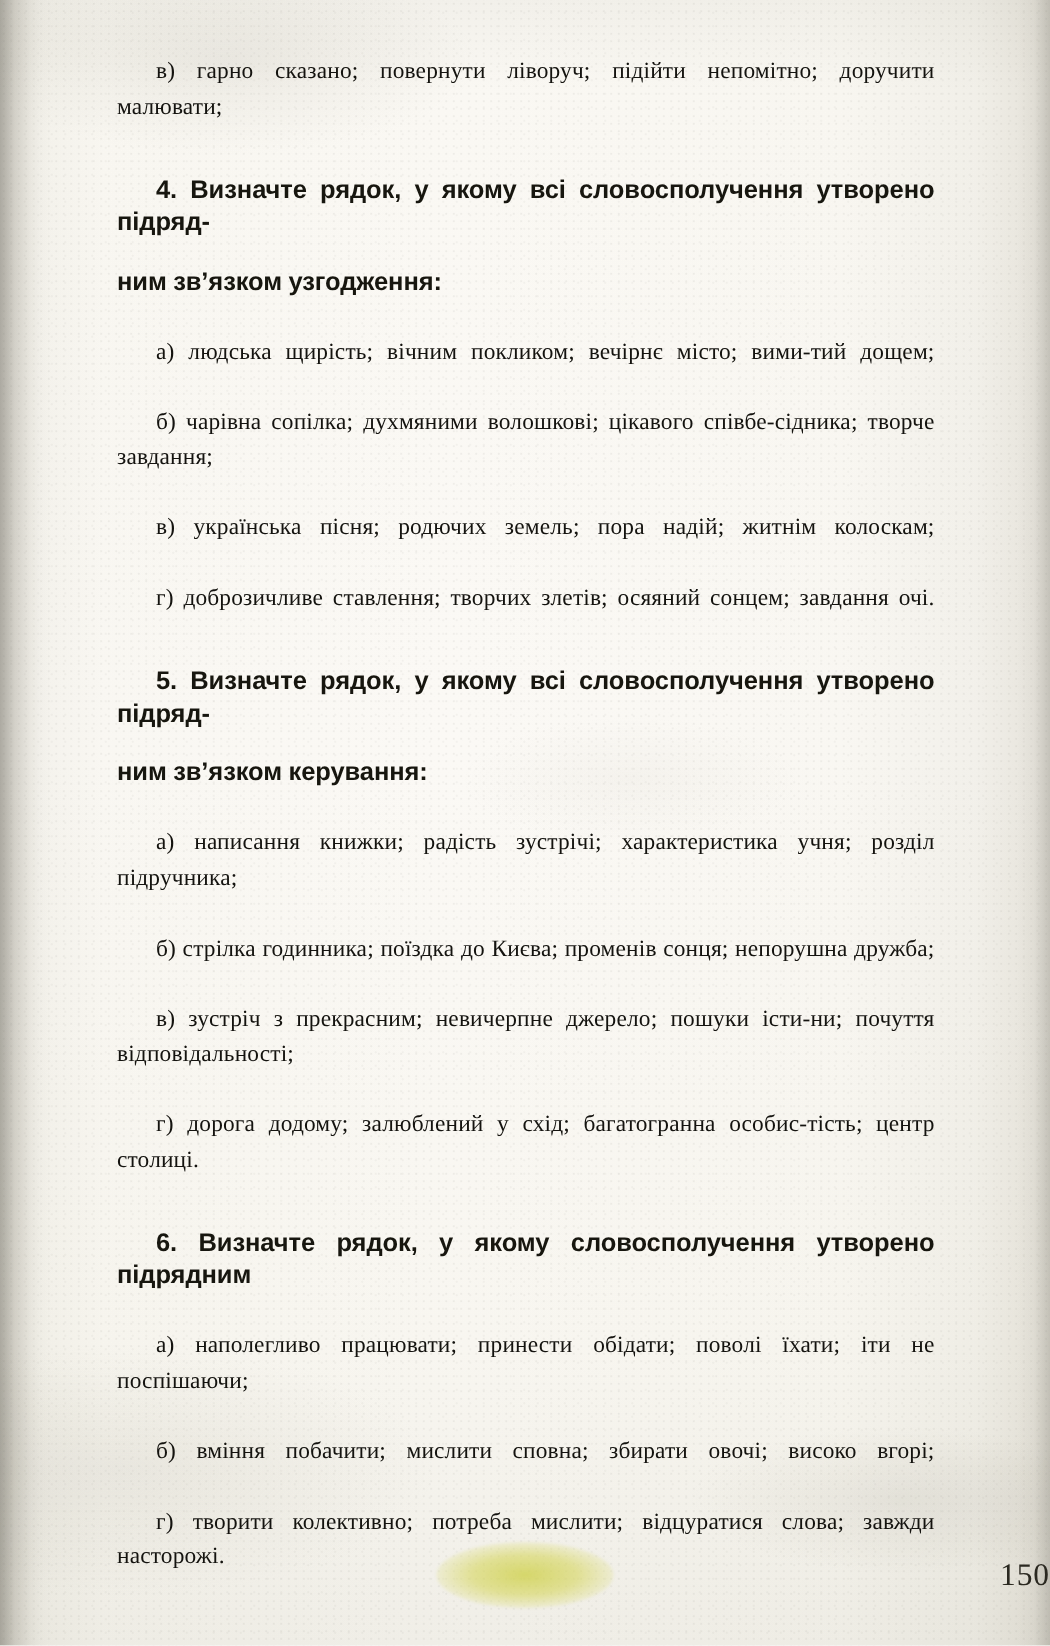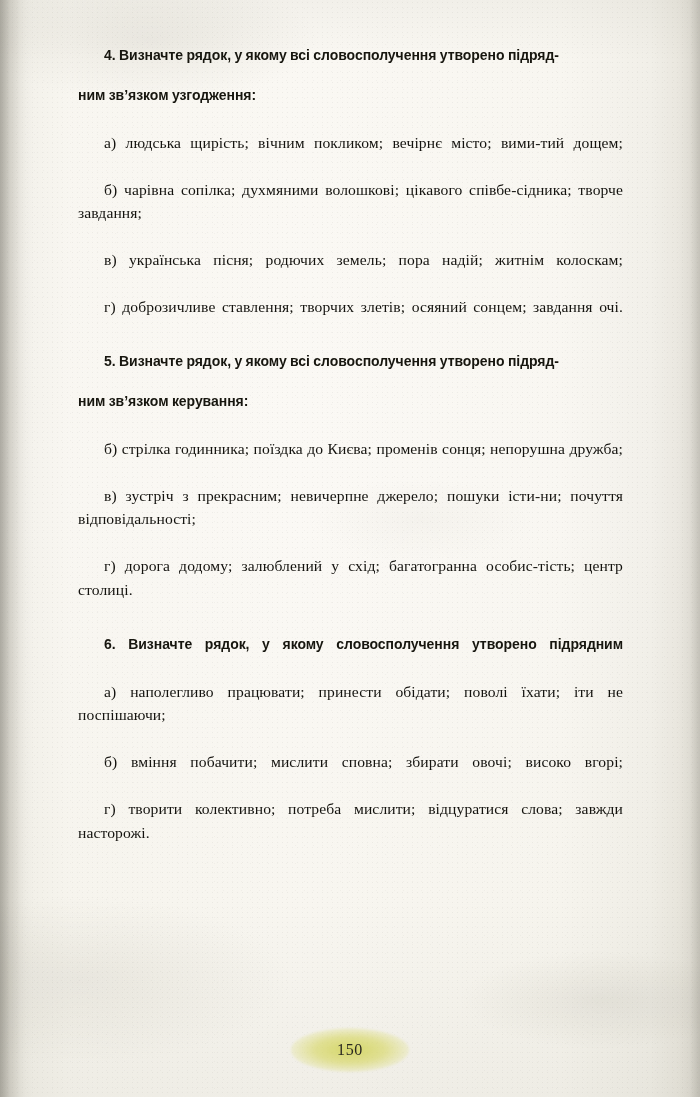--- a/index.html
+++ b/index.html
@@ -95,21 +95,21 @@
   }
   .body-para.last::after {
     content: "";
     display: inline-block;
     width: 100%;
   }
 
   .heading {
     font-family: "Liberation Sans", sans-serif;
     font-weight: bold;
-    font-size: 14px;
+    font-size: 17px;
     line-height: 21.5px;
     text-indent: 26px;
     letter-spacing: -0.05px;
     margin-top: 9px;
     margin-bottom: 3px;
     text-align: justify;
     word-spacing: -0.4px;
     color: #17160f;
   }
   .heading::after {
@@ -147,23 +147,23 @@
         rgba(214,214,96,.62) 42%,
         rgba(226,226,150,.34) 68%,
         rgba(235,235,190,.08) 88%,
         rgba(255,255,255,0) 100%);
     filter: blur(1.1px);
   }
   #folio-num {
     position: absolute;
     left: 0; right: 0; top: 50%;
     transform: translateY(-50%);
-    text-align: center;
+    text-align: right;
     font-family: "Liberation Serif", serif;
-    font-size: 16px;
+    font-size: 21px;
     letter-spacing: .6px;
     color: #2a2820;
     filter: none;
   }
 
   
   #gutter {
     position: absolute;
     left: 0; top: 0;
     width: 34px; height: 100%;
@@ -190,31 +190,33 @@
 </head>
 <body>
 
 <div id="page">
 
   <div id="gutter"></div>
   <div id="edge-right"></div>
 
   <div id="content">
 
+    <p class="para body-para last">в) гарно сказано; повернути ліворуч; підійти непомітно; доручити малювати;</p>
 
     <div>
       <p class="heading"><span>4. Визначте рядок, у якому всі словосполучення утворено підряд-</span><span class="hl2">ним зв’язком узгодження:</span></p>
       <p class="para body-para opt last">а) людська щирість; вічним покликом; вечірнє місто; вими-тий дощем;</p>
       <p class="para body-para opt last">б) чарівна сопілка; духмяними волошкові; цікавого співбе-сідника; творче завдання;</p>
       <p class="para body-para opt last">в) українська пісня; родючих земель; пора надій; житнім колоскам;</p>
       <p class="para body-para opt last">г) доброзичливе ставлення; творчих злетів; осяяний сонцем; завдання очі.</p>
     </div>
 
     <div>
       <p class="heading"><span>5. Визначте рядок, у якому всі словосполучення утворено підряд-</span><span class="hl2">ним зв’язком керування:</span></p>
+      <p class="para body-para opt last">а) написання книжки; радість зустрічі; характеристика учня; розділ підручника;</p>
       <p class="para body-para opt last">б) стрілка годинника; поїздка до Києва; променів сонця; непорушна дружба;</p>
       <p class="para body-para opt last">в) зустріч з прекрасним; невичерпне джерело; пошуки істи-ни; почуття відповідальності;</p>
       <p class="para body-para opt last">г) дорога додому; залюблений у схід; багатогранна особис-тість; центр столиці.</p>
     </div>
 
     <div>
       <p class="heading"><span>6. Визначте рядок, у якому словосполучення утворено підрядним</span></p>
       <p class="para body-para opt last">а) наполегливо працювати; принести обідати; поволі їхати; іти не поспішаючи;</p>
       <p class="para body-para opt last">б) вміння побачити; мислити сповна; збирати овочі; високо вгорі;</p>
       <p class="para body-para opt last">г) творити колективно; потреба мислити; відцуратися слова; завжди насторожі.</p>

